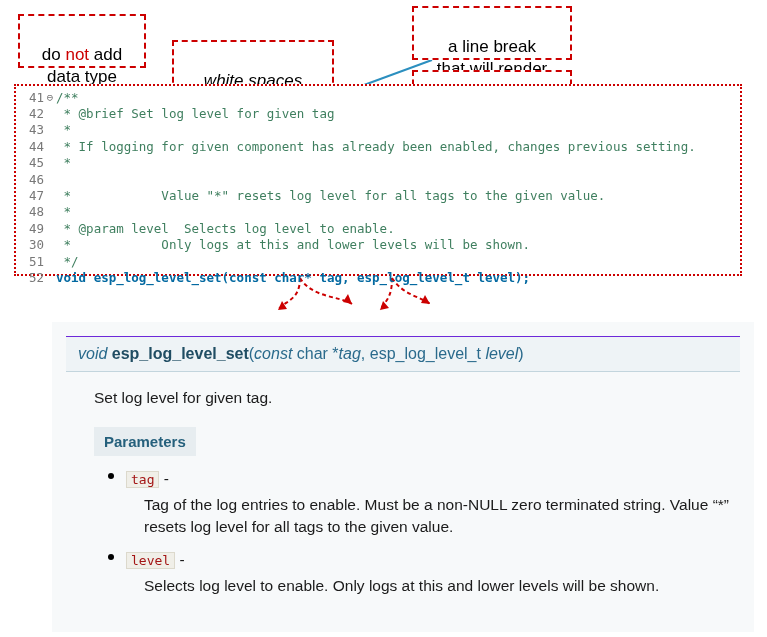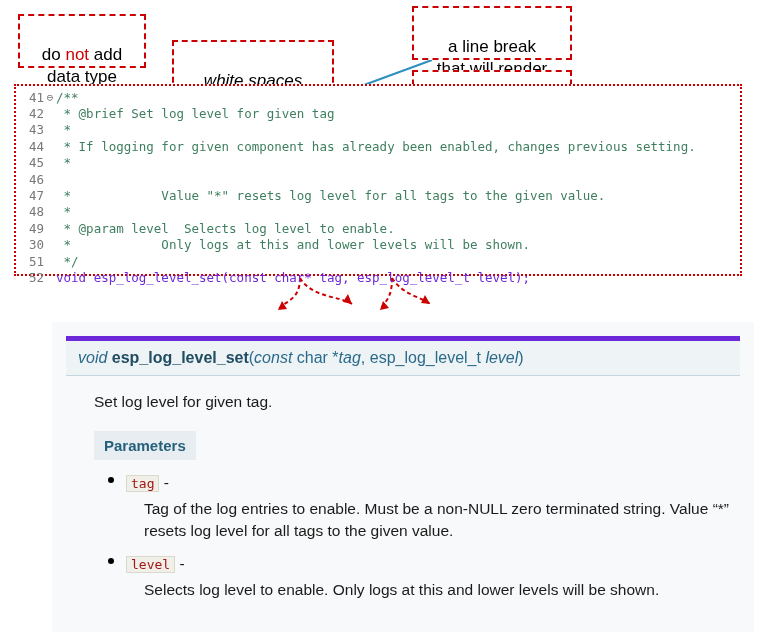--- a/index.html
+++ b/index.html
@@ -112,21 +112,21 @@
     top: 322px;
     width: 702px;
     height: 310px;
     background: #f7f9fa;
     box-sizing: border-box;
     padding: 0;
   }
   #doc-signature {
     margin: 14px 14px 0 14px;
     background: #eef3f6;
-    border-top: 5px solid #6d28d9;
+    border-top: 1px solid #6d28d9;
     border-bottom: 1px solid #c3d5dd;
     padding: 8px 12px;
     color: #2a6a8c;
     font-family: "Liberation Sans", sans-serif;
     font-size: 16px;
   }
   #doc-signature .sig-name {
     font-weight: bold;
     color: #204d63;
   }
@@ -275,21 +275,21 @@
     <span class="code-text"> *            Only logs at this and lower levels will be shown.</span>
   </div>
   <div class="code-line">
     <span class="ln">51</span>
     <span class="fold"></span>
     <span class="code-text"> */</span>
   </div>
   <div class="code-line">
     <span class="ln">52</span>
     <span class="fold"></span>
-    <span class="code-text plain" style="font-weight:normal;color:#6d28d9;">void esp_log_level_set(const char* tag, esp_log_level_t level);</span>
+    <span class="code-text plain" style="font-weight:bold;color:#0369a1;">void esp_log_level_set(const char* tag, esp_log_level_t level);</span>
   </div>
 </div>
 
 <div id="doc-panel">
   <div id="doc-signature">
     <span class="sig-kw">void </span><span class="sig-name">esp_log_level_set</span><span>(</span><span class="sig-kw">const</span><span> char *</span><span class="sig-param">tag</span><span>, </span><span>esp_log_level_t </span><span class="sig-param">level</span><span>)</span>
   </div>
 
   <div class="doc-para">Set log level for given tag.</div>
 

